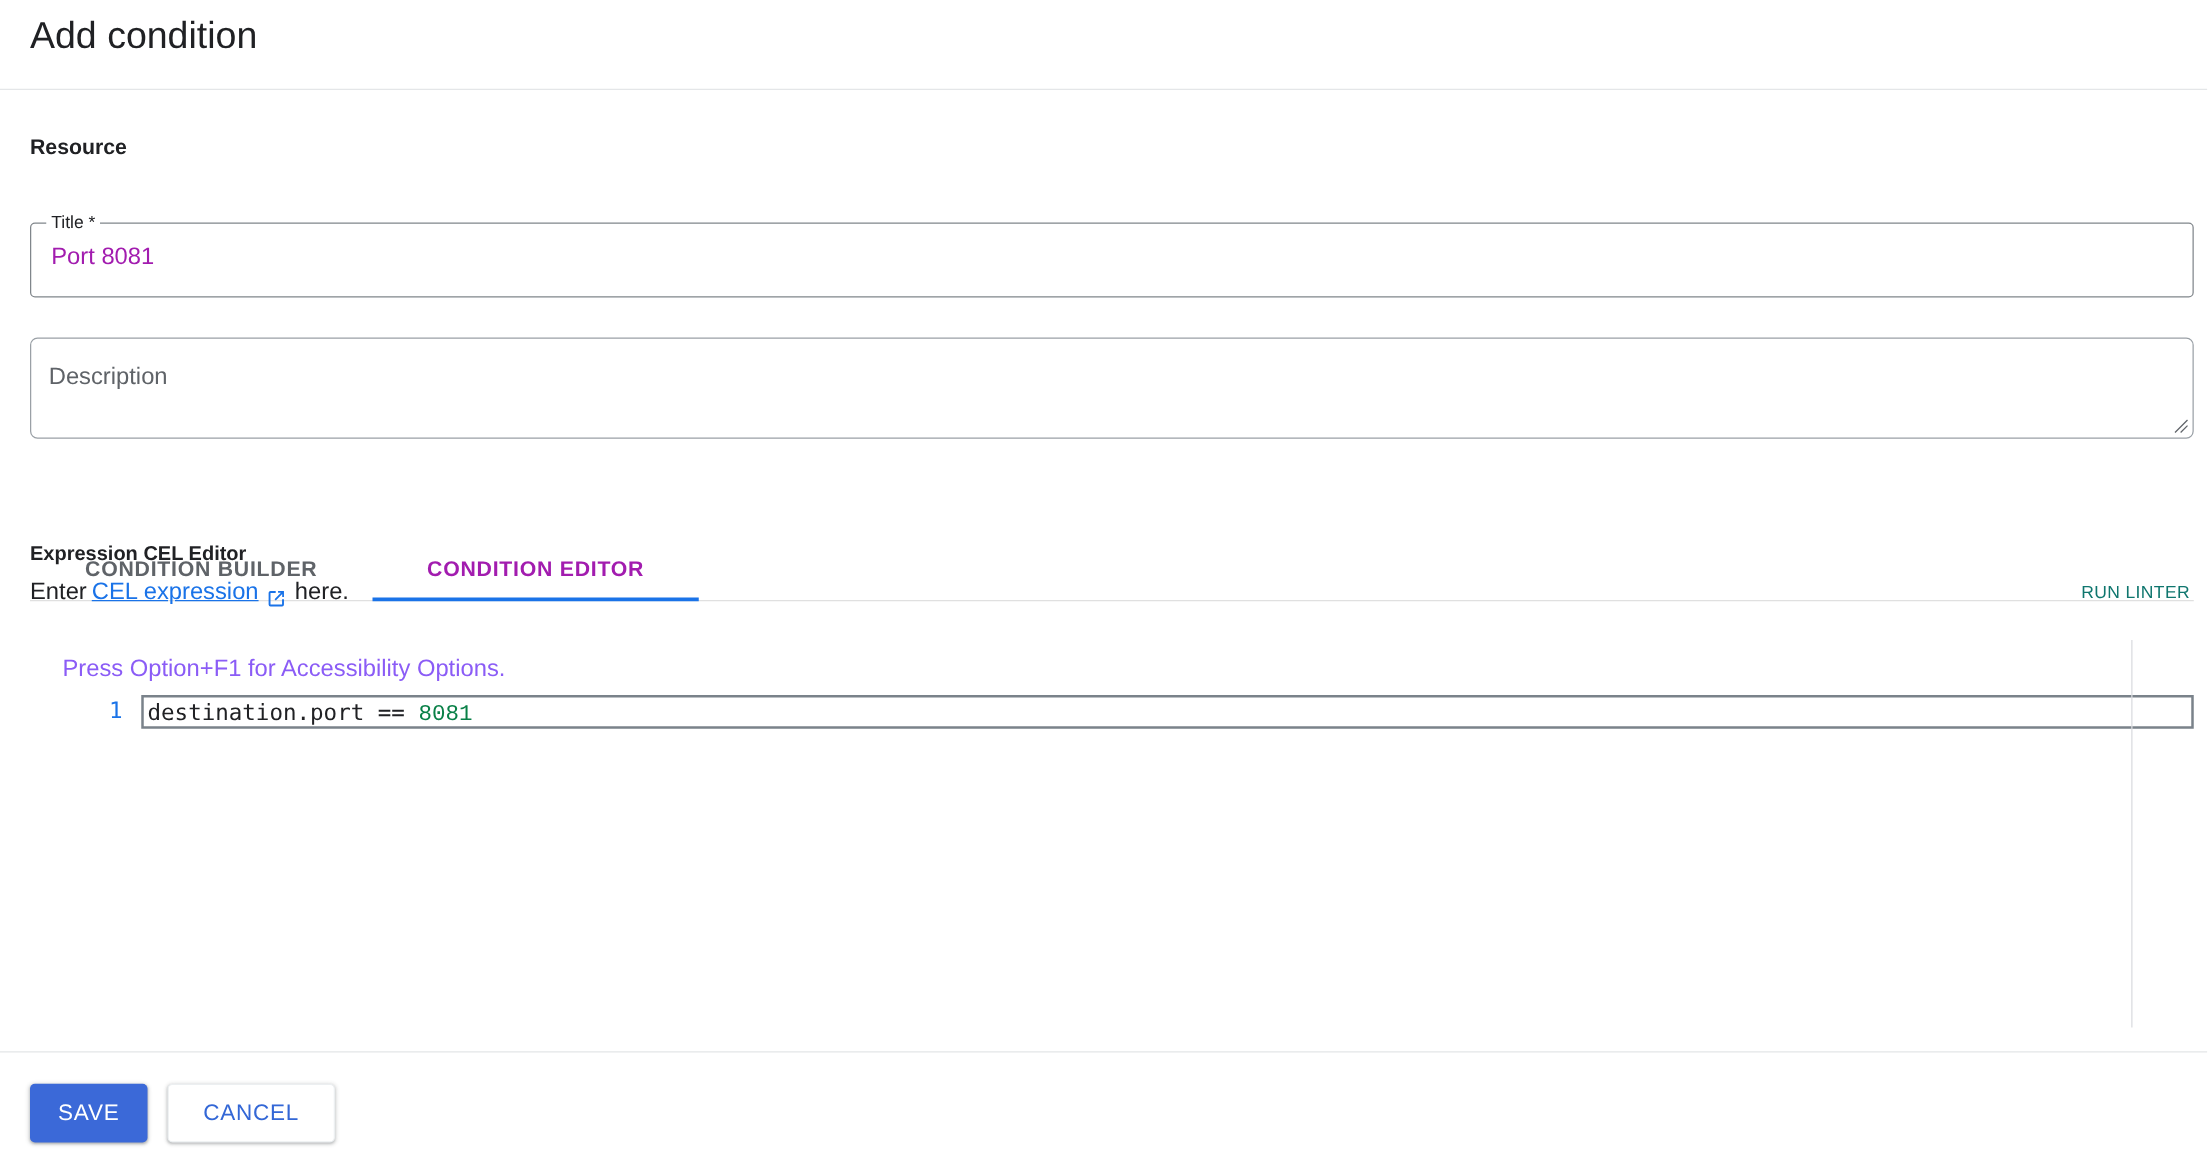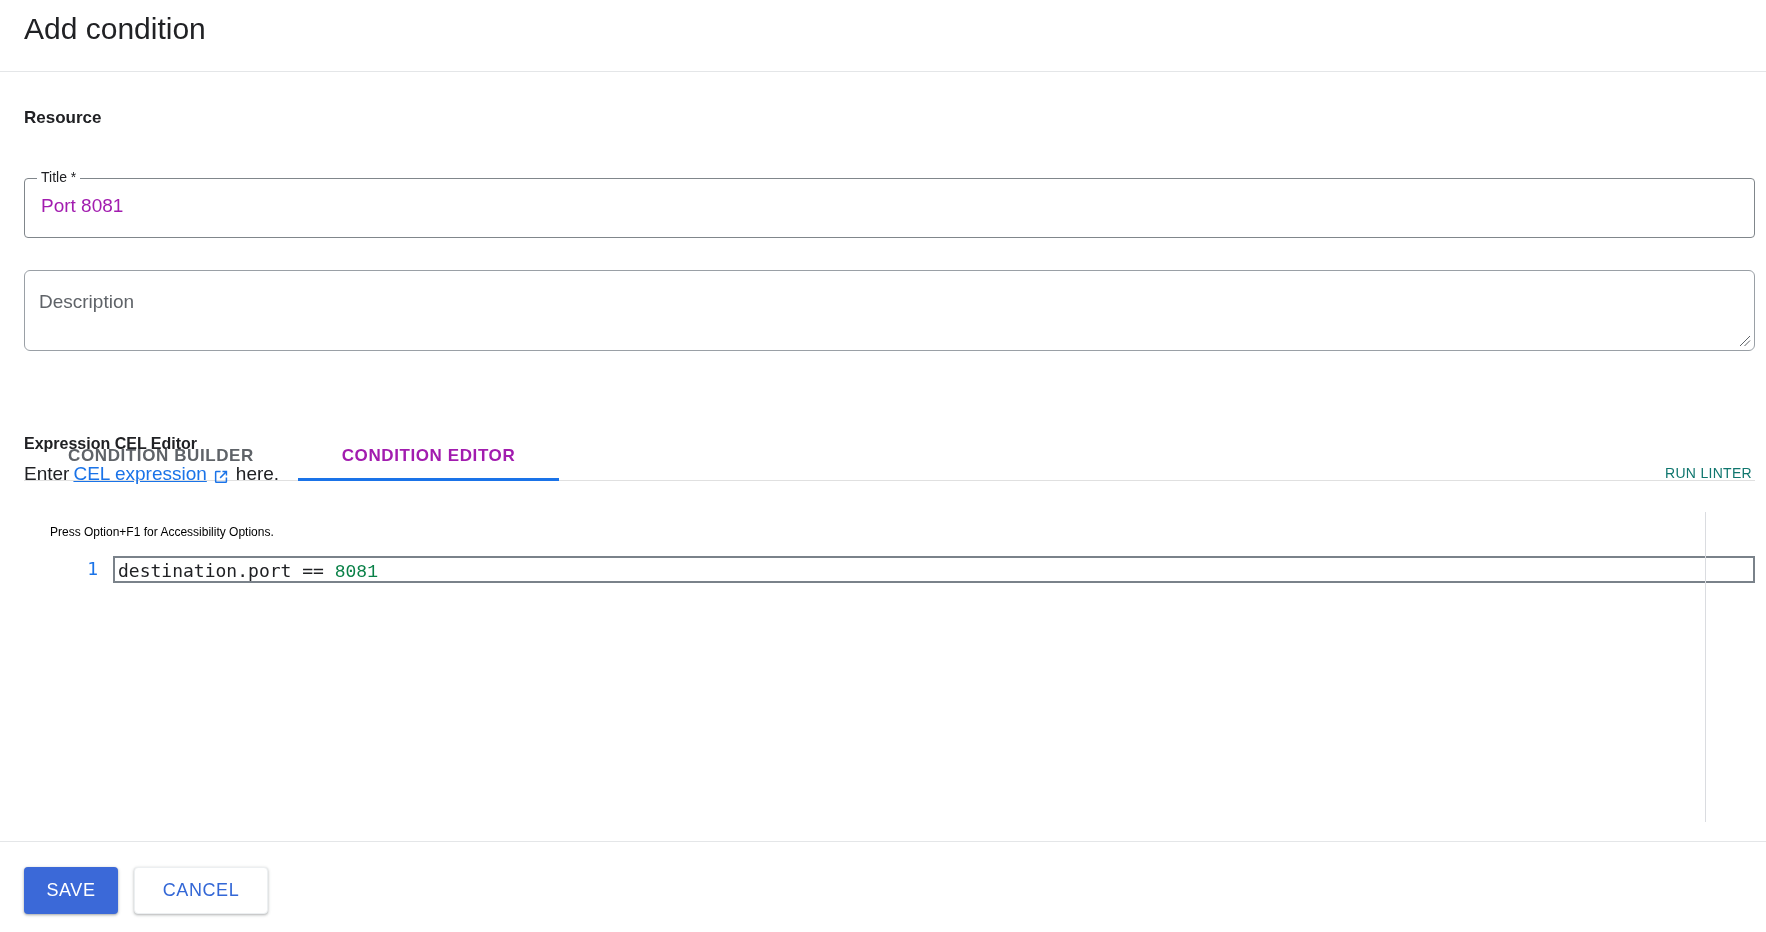--- a/index.html
+++ b/index.html
@@ -79,21 +79,21 @@
     background: #1a73e8;
   }
 
   
   .cel-title {
     position: absolute; left: 24px; top: 435px;
     font-size: 16px; font-weight: 700; color: #202124;
   }
   .cel-sub {
     position: absolute; left: 24px; top: 463px;
-    font-size: 19px; color: #202124; display: flex; align-items: center;
+    font-size: 19px; color: #202124; display: flex; align-items: flex-end;
   }
   .cel-link {
     color: #1a73e8; text-decoration: underline; cursor: pointer;
     margin: 0 4px;
   }
   .ext-icon {
     display: inline-block; width: 17px; height: 17px;
     position: relative; top: 2px; margin: 0 6px 0 2px; cursor: pointer;
   }
   .run-linter {
@@ -102,21 +102,21 @@
     letter-spacing: 0.3px; cursor: pointer; user-select: none;
   }
 
   
   .editor-wrap {
     position: absolute; left: 24px; top: 512px;
     width: 1731px; height: 310px;
   }
   .a11y-hint {
     position: absolute; left: 26px; top: 13px;
-    font-size: 12px; color: #000000;
+    font-size: 19px; color: #8b5cf6;
   }
   .code-row {
     position: absolute; left: 0; top: 44px; width: 1731px; height: 27px;
   }
   .gutter {
     position: absolute; left: 50px; top: 2px; width: 24px;
     text-align: right;
     font-family: "DejaVu Sans Mono", "Liberation Mono", monospace;
     font-size: 18px; color: #1a73e8;
   }

